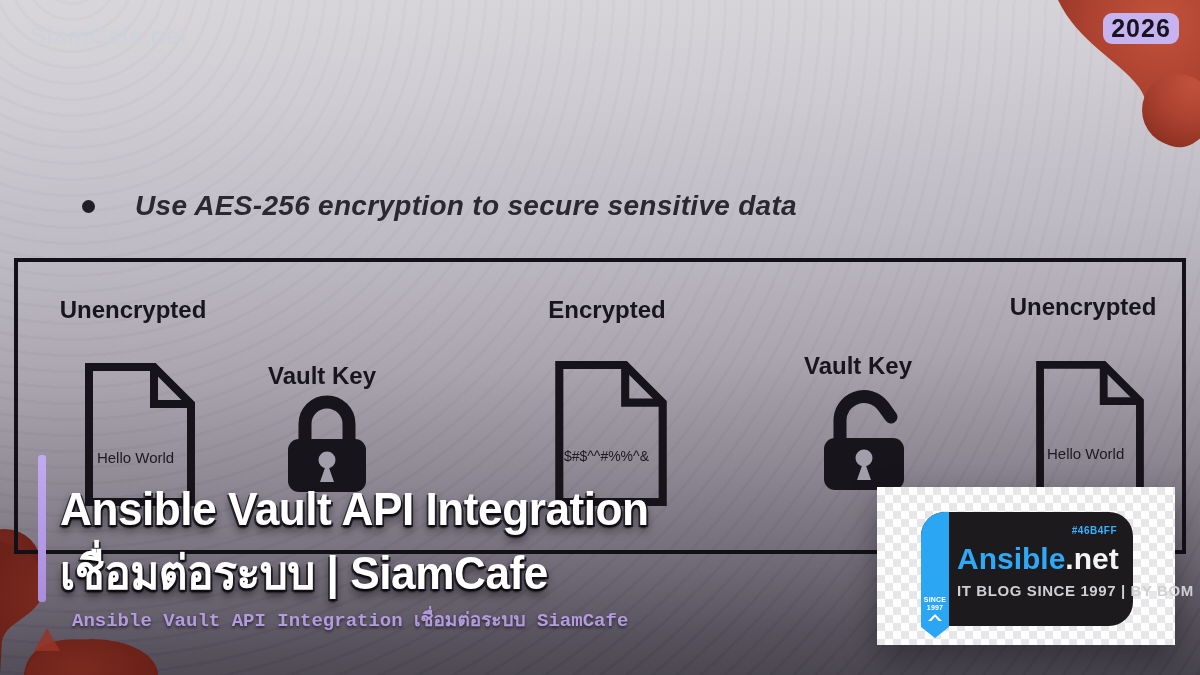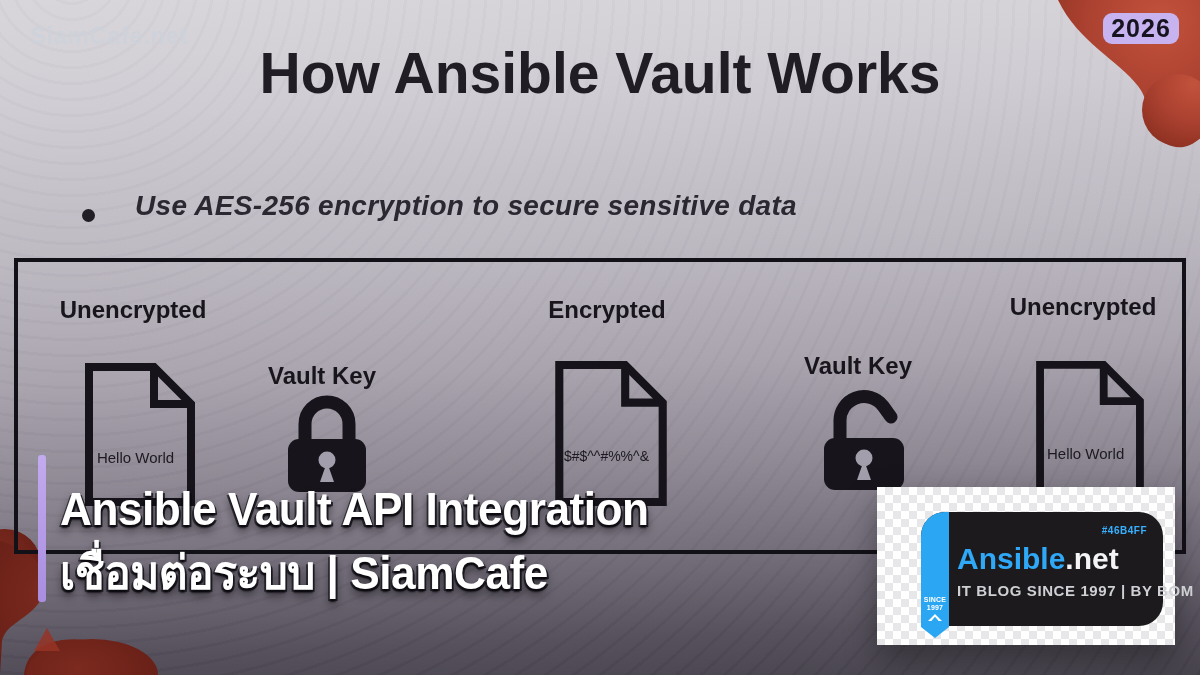--- a/index.html
+++ b/index.html
@@ -25,21 +25,21 @@
   
   #watermark{position:absolute;left:30px;top:22px;font-size:24px;font-weight:600;
     color:#cdd2db;opacity:.85;letter-spacing:.5px;}
   #badge-year{position:absolute;left:1103px;top:13px;width:76px;height:31px;
     background:#c7b3f0;border-radius:9px;display:flex;align-items:center;justify-content:center;
     font-size:25px;font-weight:700;color:#15141f;letter-spacing:1px;}
 
   #main-title{position:absolute;left:0;top:40px;width:1200px;text-align:center;margin:0;
     font-size:57px;font-weight:800;color:#201d24;letter-spacing:0;}
 
-  #bullet-row{position:absolute;left:82px;top:190px;display:flex;align-items:flex-end;gap:40px;}
+  #bullet-row{position:absolute;left:82px;top:190px;display:flex;align-items:center;gap:40px;}
   #bullet-dot{width:13px;height:13px;border-radius:50%;background:#211e26;flex:0 0 auto;}
   #bullet-text{font-size:28px;font-style:italic;font-weight:600;color:#2b2831;letter-spacing:.3px;}
 
   
   #diagram-box{position:absolute;left:14px;top:258px;width:1164px;height:288px;
     border:4px solid #131118;}
   .stage-label{position:absolute;transform:translateX(-50%);white-space:nowrap;
     font-size:24px;font-weight:700;color:#18161c;}
   .doc{position:absolute;}
   .doc svg{display:block;}
@@ -63,21 +63,21 @@
     text-shadow:0 2px 3px rgba(0,0,0,.55);}
 
   
   #logo-box{position:absolute;left:877px;top:487px;width:298px;height:158px;
     background-color:#ffffff;
     background-image:linear-gradient(45deg,#e7e7ea 25%,transparent 25%,transparent 75%,#e7e7ea 75%),
                      linear-gradient(45deg,#e7e7ea 25%,transparent 25%,transparent 75%,#e7e7ea 75%);
     background-size:16px 16px;background-position:0 0,8px 8px;
     box-shadow:0 14px 30px rgba(0,0,0,.35);}
   #logo-card{position:absolute;left:44px;top:25px;width:212px;height:114px;
-    background:#1c1a1d;border-radius:24px;padding-left:30px;}
+    background:#1c1a1d;border-radius:24px;}
   #logo-stripe{position:absolute;left:0;top:0;width:28px;height:114px;
     background:#2ba6f3;border-radius:24px 0 0 24px;}
   #logo-ribbon{position:absolute;left:0;top:80px;width:28px;height:46px;background:#2ba6f3;
     clip-path:polygon(0 0,100% 0,100% 76%,50% 100%,0 76%);
     display:flex;flex-direction:column;align-items:center;justify-content:flex-start;padding-top:4px;box-sizing:border-box;}
   .ribbon-txt{font-size:7px;font-weight:700;color:#ffffff;line-height:8px;letter-spacing:.2px;}
   #ribbon-chevron{width:14px;height:7px;background:#ffffff;margin-top:2px;
     clip-path:polygon(50% 0,100% 100%,76% 100%,50% 38%,24% 100%,0 100%);}
   #logo-hex{position:absolute;right:16px;top:13px;font-size:10px;font-weight:700;
     color:#37b0ff;letter-spacing:.5px;}
@@ -114,21 +114,20 @@
     <path d="M0 18 C 36 28, 56 52, 40 78 C 28 97, 6 100, 2 118 L0 152 H24 C 26 132, 40 120, 62 117 C 94 113, 116 124, 126 152 H0 Z" fill="url(#rgBL)"></path>
     <ellipse cx="92" cy="152" rx="66" ry="36" fill="url(#rgBL)"></ellipse>
   </svg>
   <div id="red-triangle"></div>
 
   <div id="watermark">SiamCafe.net</div>
   <div id="badge-year">
     <span>2026</span>
   </div>
 
-  <h1 id="main-title">How Ansible Vault Works</h1>
   <div id="bullet-row">
     <span id="bullet-dot"></span>
     <span id="bullet-text">Use AES-256 encryption to secure sensitive data</span>
   </div>
 
   <div id="diagram-box"></div>
 
   <div class="stage-label" style="left:133px;top:296px">Unencrypted</div>
   <div class="doc" style="left:84px;top:362px">
     <svg width="112" height="145" viewBox="0 0 112 145">
@@ -172,20 +171,21 @@
     <svg width="110" height="142" viewBox="0 0 112 145">
       <path d="M5 5 H70 L107 42 V140 H5 Z" fill="none" stroke="#16141a" stroke-width="8"></path>
       <path d="M70 5 V42 H107" fill="none" stroke="#16141a" stroke-width="8"></path>
     </svg>
     <span class="doc-text">Hello World</span>
   </div>
 
   <div id="accent-bar"></div>
   <p class="ov-line" id="ov-line1">Ansible Vault API Integration</p>
   <p class="ov-line" id="ov-line2">เชื่อมต่อระบบ | SiamCafe</p>
+  <div id="ov-subtitle">Ansible Vault API Integration เชื่อมต่อระบบ SiamCafe</div>
 
   <div id="logo-box">
     <div id="logo-card">
       <div id="logo-stripe"></div>
       <div id="logo-ribbon">
         <span class="ribbon-txt">SINCE</span>
         <span class="ribbon-txt">1997</span>
         <span id="ribbon-chevron"></span>
       </div>
       <div id="logo-hex">#46B4FF</div>

